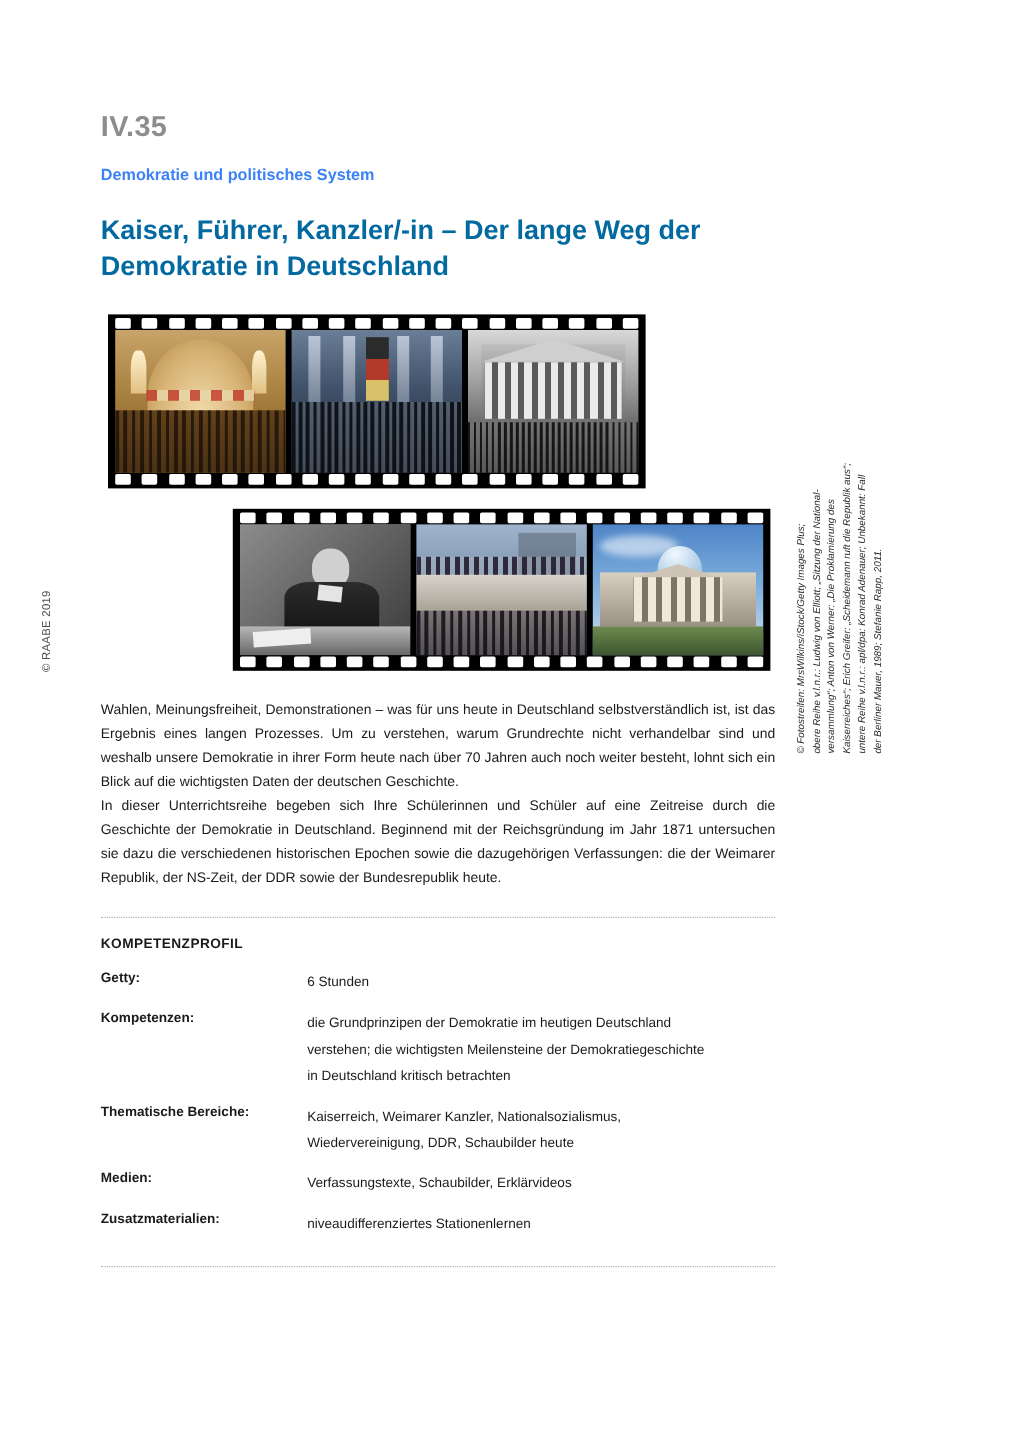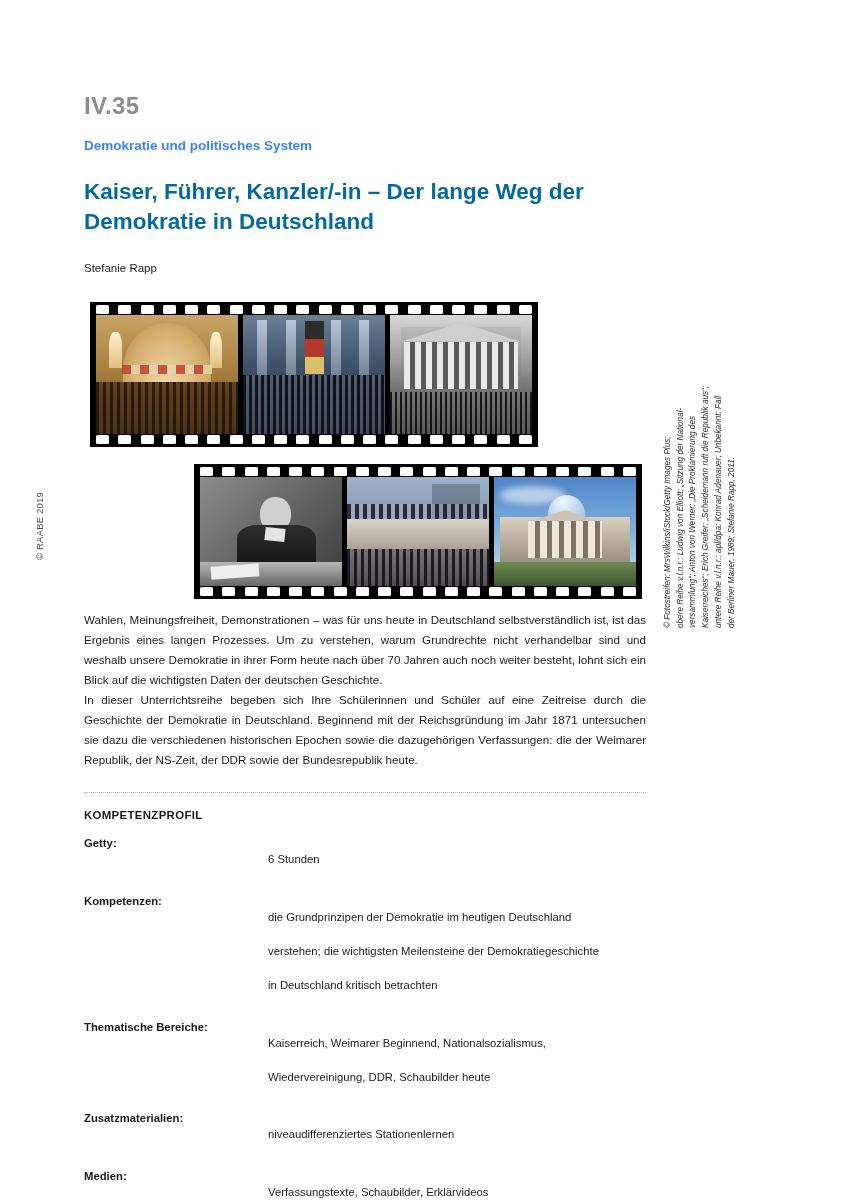--- a/index.html
+++ b/index.html
@@ -273,21 +273,21 @@
     width: 316px;
     font-size: 8.2px;
     line-height: 1.55;
     font-style: italic;
     color: #2b2b2b;
   }
   .photo-credits div { white-space: nowrap; }
 
   
   .body-text {
-    margin-top: 8px;
+    margin-top: 20px;
     font-size: 11.6px;
     line-height: 1.72;
     color: #1a1a1a;
     text-align: justify;
     width: 562px;
   }
   .body-text p { margin: 0; }
   .body-text p + p { margin-top: 0px; }
 
   .divider {
@@ -312,42 +312,41 @@
   }
   table.profile td {
     vertical-align: top;
     padding: 1.5px 0 6px 0;
   }
   table.profile td.label {
     width: 168px;
     font-weight: bold;
     padding-right: 8px;
   }
-  table.profile td.value div { margin: 16px; }
+  table.profile td.value div { margin: 4px; }
 
   .footer-divider {
     width: 562px;
     border-top: 1.2px dotted #b0aeac;
     margin-top: 16px;
     height: 0;
   }
 </style>
 </head>
 <body>
 
 <div class="page">
 
   <div class="side-copyright">© RAABE 2019</div>
 
   <div class="content">
 
     <div class="chapter-code">IV.35</div>
     <div class="series-title">Demokratie und politisches System</div>
     <h1 class="main-title">Kaiser, Führer, Kanzler/-in – Der lange Weg der Demokratie in Deutschland</h1>
-    <div class="author">Stefanie Rapp</div>
 
     <div class="filmstrips">
 
       <div class="strip strip-top">
         <div class="perf-row top">
           <span class="perf"></span>
           <span class="perf"></span>
           <span class="perf"></span>
           <span class="perf"></span>
           <span class="perf"></span>
@@ -508,36 +507,36 @@
           <td class="label">Kompetenzen:</td>
           <td class="value">
             <div>die Grundprinzipen der Demokratie im heutigen Deutschland</div>
             <div>verstehen; die wichtigsten Meilensteine der Demokratiegeschichte</div>
             <div>in Deutschland kritisch betrachten</div>
           </td>
         </tr>
         <tr>
           <td class="label">Thematische Bereiche:</td>
           <td class="value">
-            <div>Kaiserreich, Weimarer Beginnend, Nationalsozialismus,</div>
+            <div>Kaiserreich, Weimarer Kanzler, Nationalsozialismus,</div>
             <div>Wiedervereinigung, DDR, Schaubilder heute</div>
+          </td>
+        </tr>
+        <tr>
+          <td class="label">Medien:</td>
+          <td class="value">
+            <div>Verfassungstexte, Schaubilder, Erklärvideos</div>
           </td>
         </tr>
         <tr>
           <td class="label">Zusatzmaterialien:</td>
           <td class="value">
             <div>niveaudifferenziertes Stationenlernen</div>
           </td>
         </tr>
-        <tr>
-          <td class="label">Medien:</td>
-          <td class="value">
-            <div>Verfassungstexte, Schaubilder, Erklärvideos</div>
-          </td>
-        </tr>
       </tbody>
     </table>
 
     <div class="footer-divider"></div>
 
   </div>
 
   <div class="photo-credits">
     <div>© Fotostreifen: MrsWilkins/iStock/Getty Images Plus;</div>
     <div>obere Reihe v.l.n.r.: Ludwig von Elliott; „Sitzung der National-</div>

